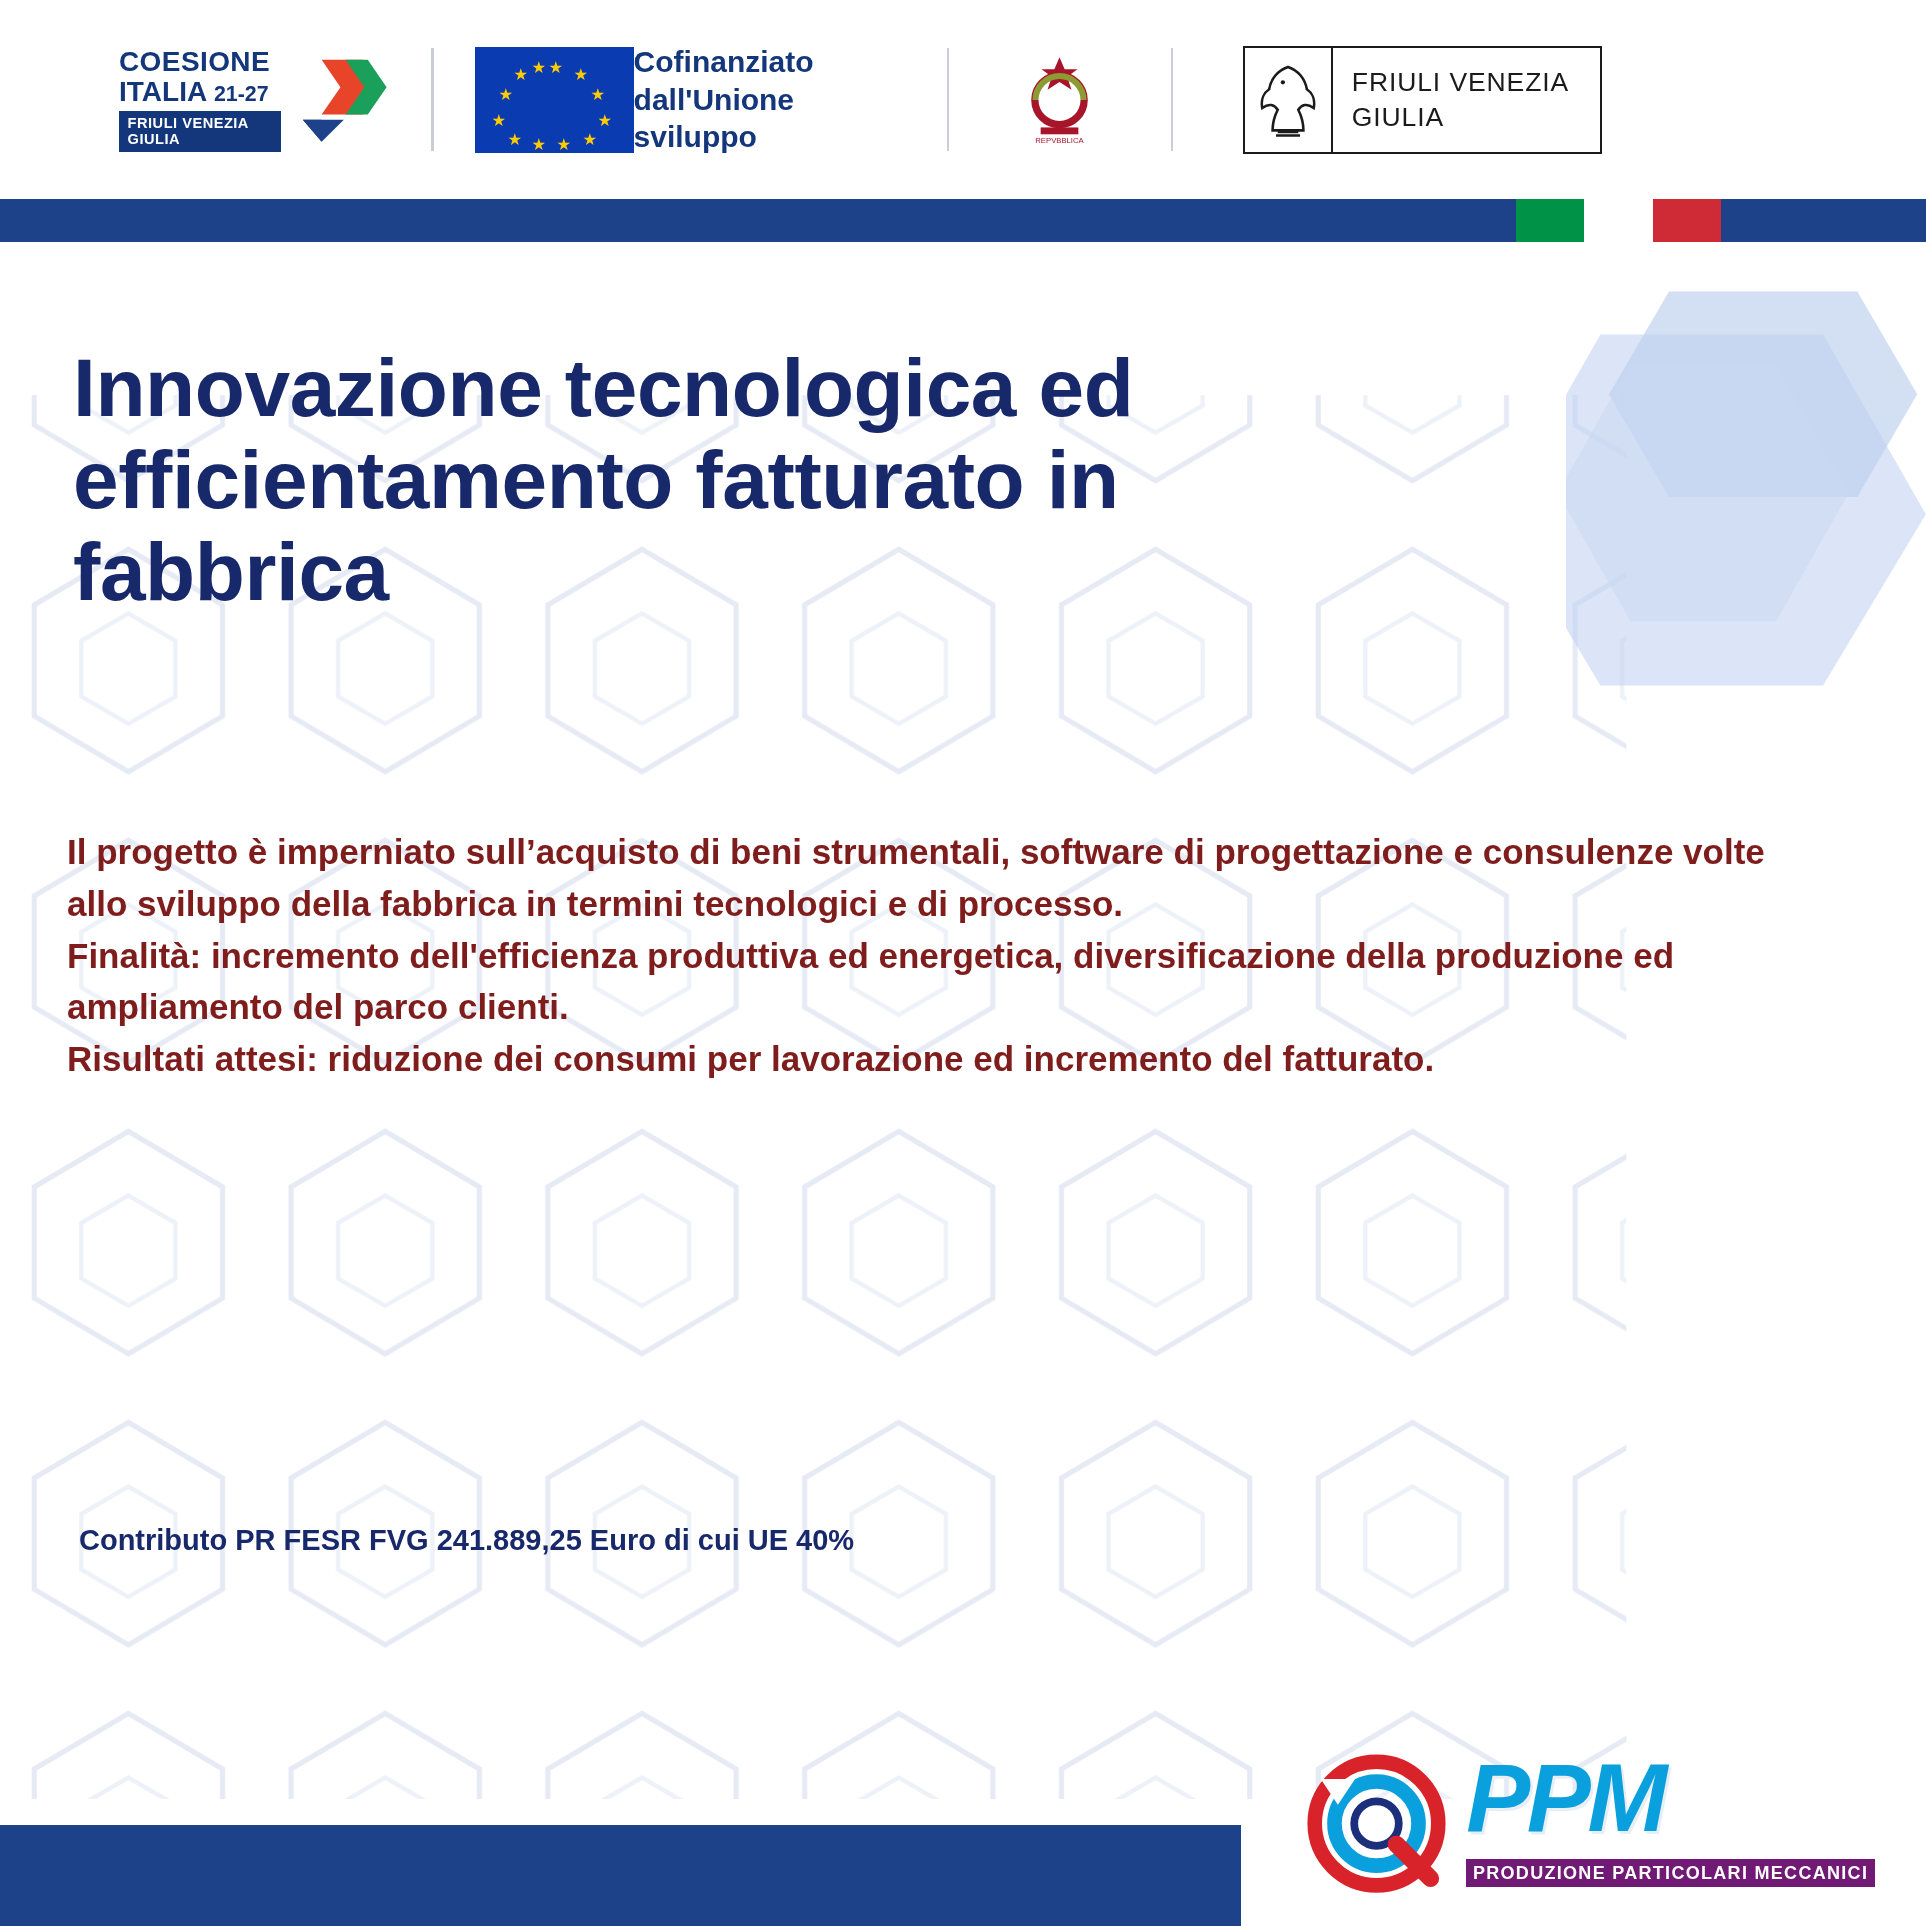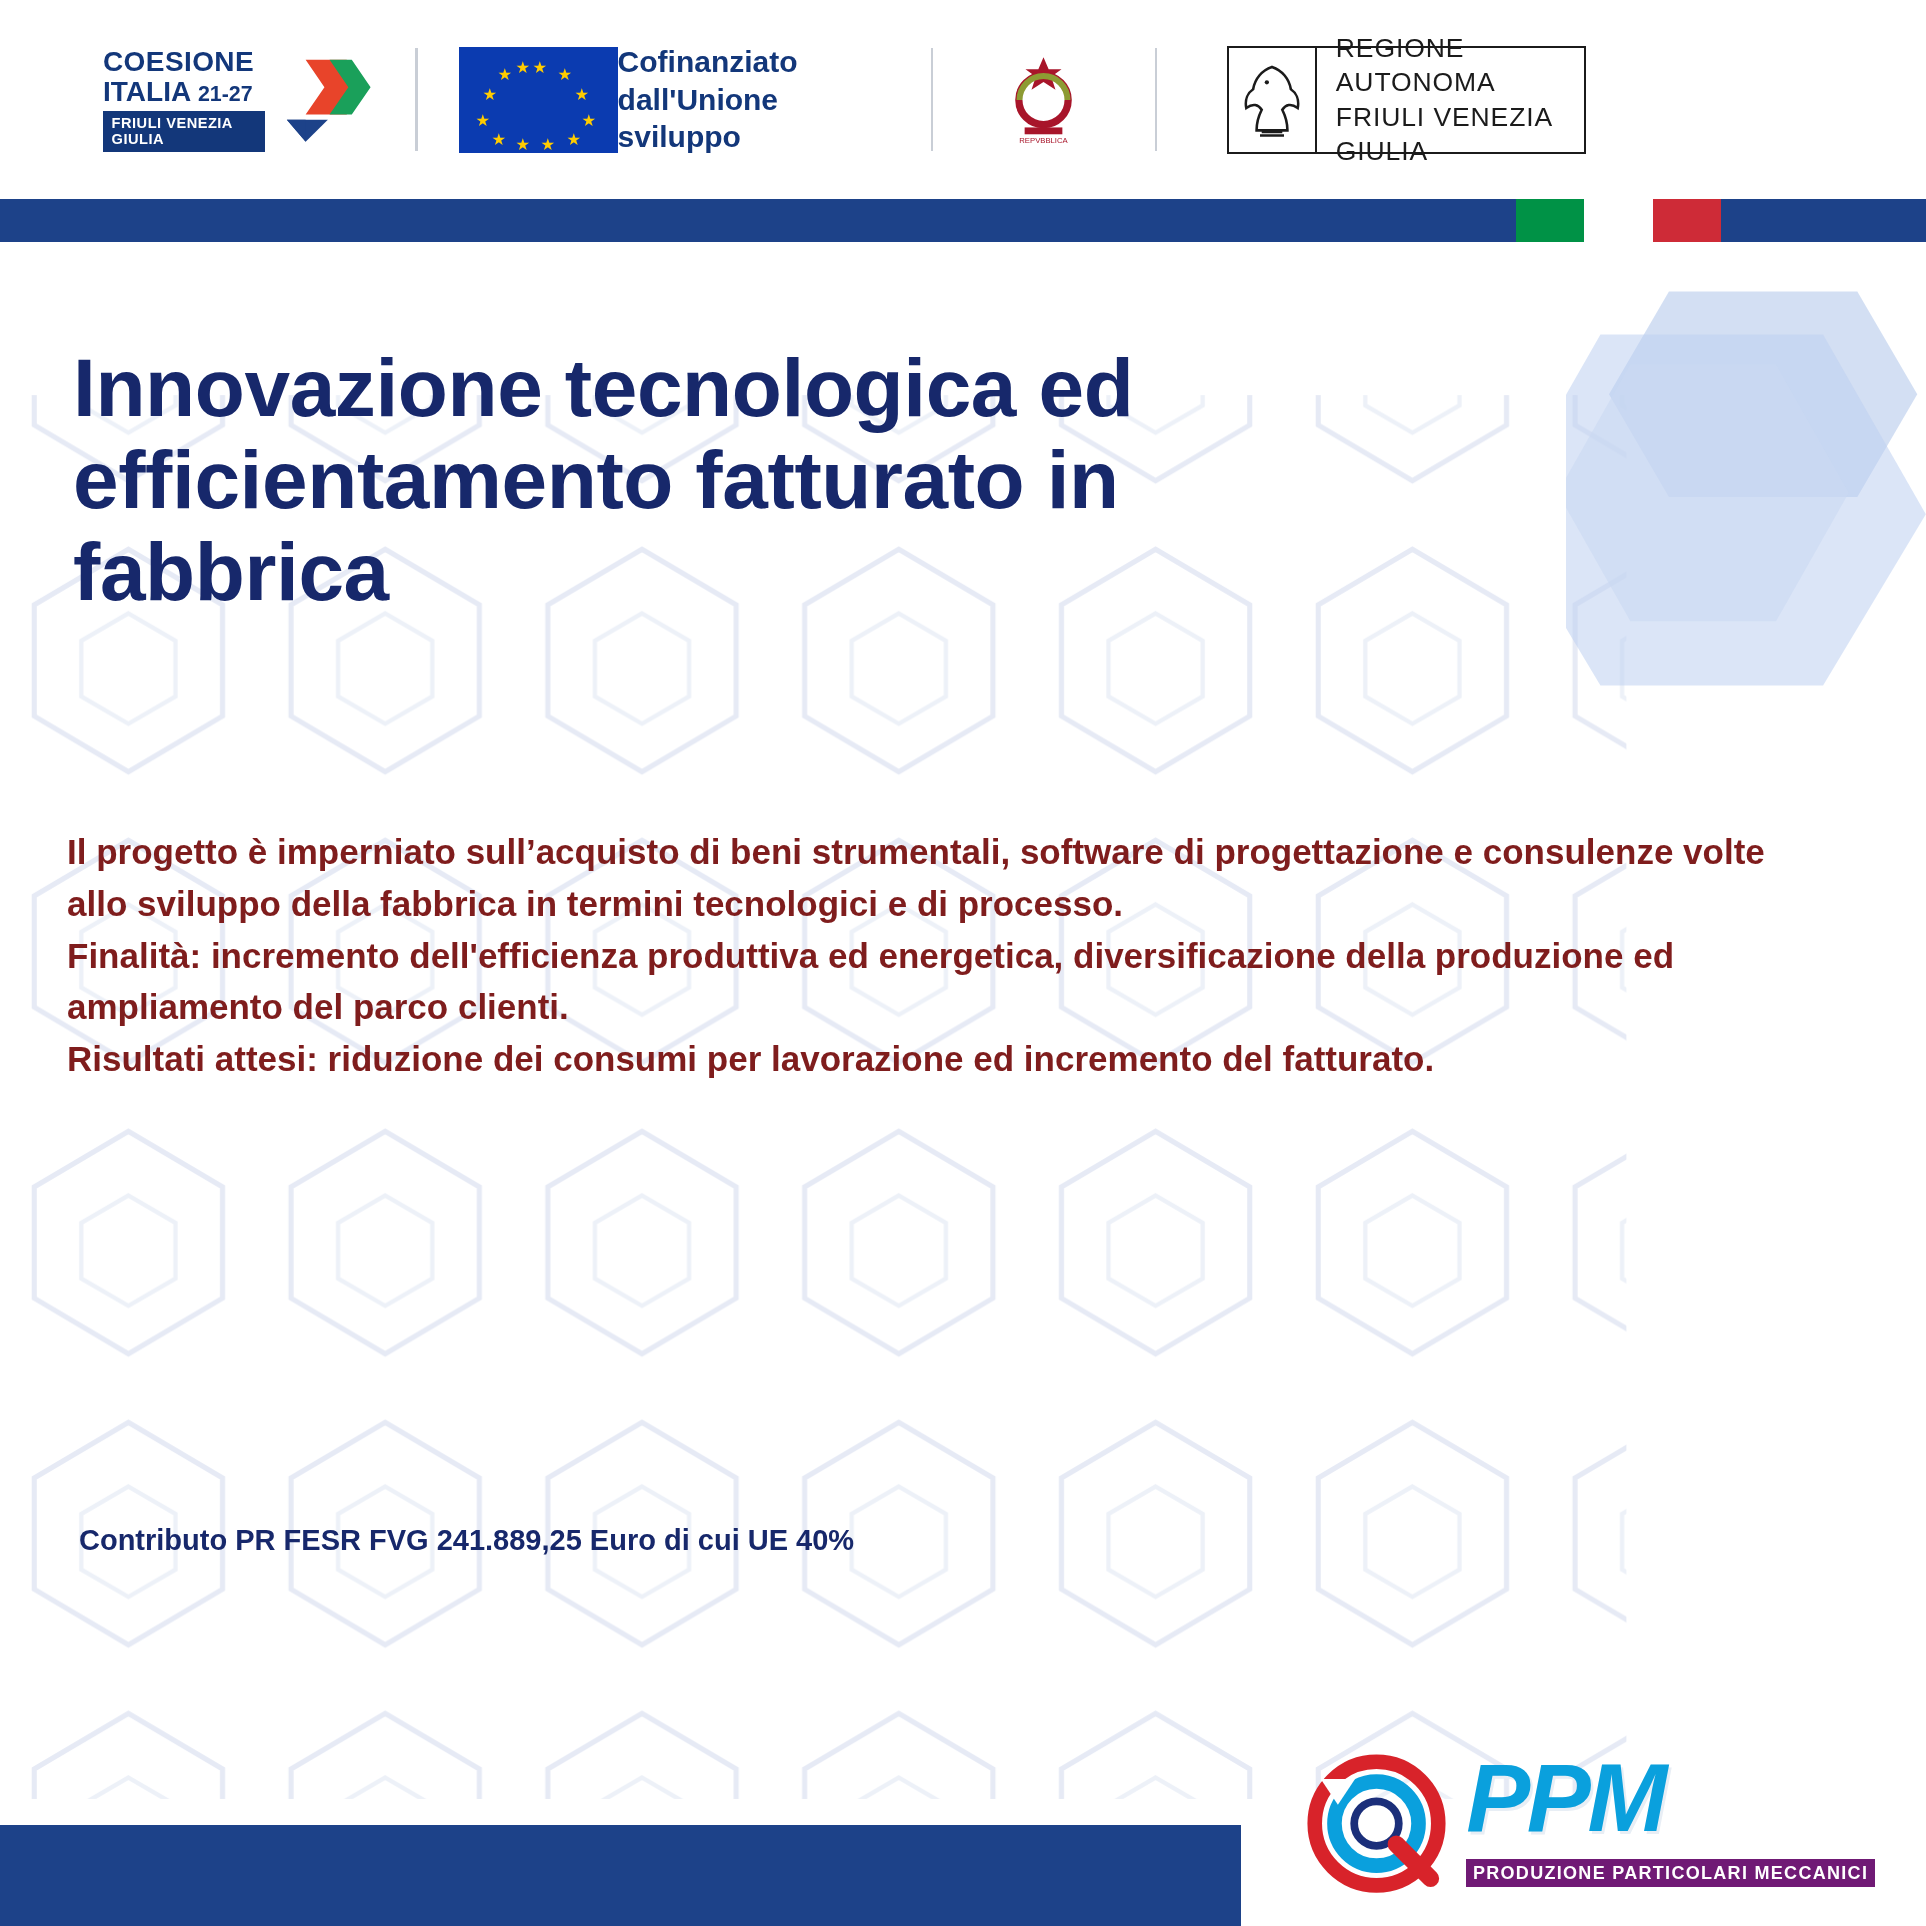--- a/index.html
+++ b/index.html
@@ -10,21 +10,21 @@
     overflow: hidden;
   }
   .page {
     position: relative;
     width: 1926px; height: 1926px;
     background: #ffffff;
   }
 
   
   .header {
-    position: absolute; top: 0; left: 0;
+    position: absolute; top: 0; left: 16px;
     width: 1586px; height: 199px;
     display: flex; align-items: center;
     padding-left: 103px;
   }
   .logo-block { display: flex; align-items: center; }
   .divider {
     width: 2.6px; height: 103px; background: #c9ced6;
     margin: 0 41px;
   }
 
@@ -220,21 +220,20 @@
 
     <div class="logo-block regione">
       <div class="regione-eagle">
         <svg width="72" height="79" viewBox="0 0 84 92">
           <path d="M42 8 C30 12 22 22 20 34 C14 38 10 46 12 56 C20 50 26 52 30 58 C26 66 24 74 24 82 L60 82 C60 74 58 66 54 58 C58 52 64 50 72 56 C74 46 70 38 64 34 C62 22 54 12 42 8 Z" fill="none" stroke="#1b1b1b" stroke-width="3"></path>
           <circle cx="36" cy="26" r="2.5" fill="#1b1b1b"></circle>
           <path d="M30 84 L54 84 M28 88 L56 88" stroke="#1b1b1b" stroke-width="3"></path>
         </svg>
       </div>
       <div class="regione-text">
-        <div>REGIONE AUTONOMA</div>
         <div>FRIULI VENEZIA GIULIA</div>
       </div>
     </div>
   </div>
 
   <div class="bluebar"></div>
   <div class="flag-it">
     <i style="background:#009246"></i>
     <i style="background:#ffffff"></i>
     <i style="background:#ce2b37"></i>

